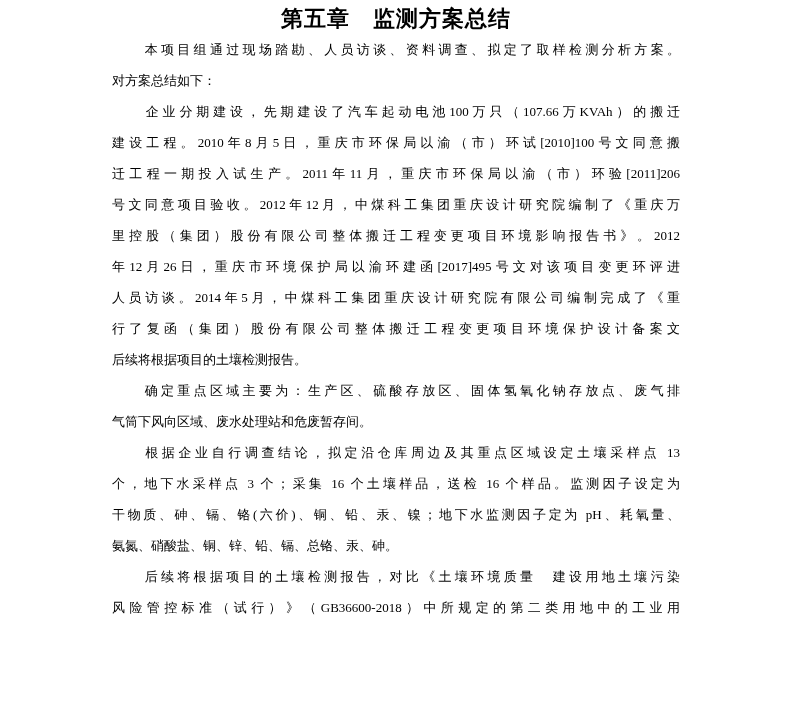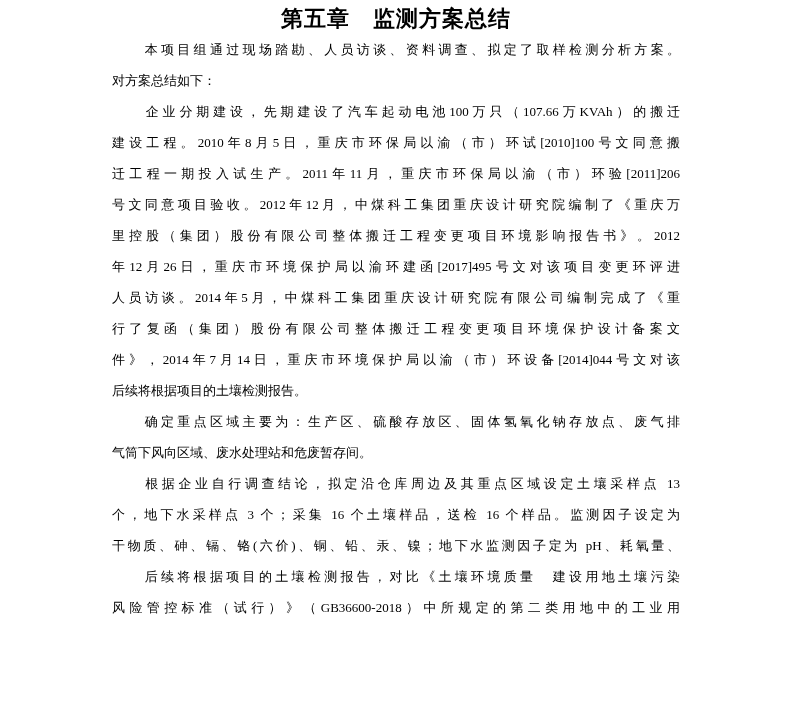--- a/index.html
+++ b/index.html
@@ -61,30 +61,30 @@
       </div>
       <div class="para">
         <div class="line">　　企业分期建设，先期建设了汽车起动电池100万只（107.66万KVAh）的搬迁</div>
         <div class="line">建设工程。2010年8月5日，重庆市环保局以渝（市）环试[2010]100号文同意搬</div>
         <div class="line">迁工程一期投入试生产。2011年11月，重庆市环保局以渝（市）环验[2011]206</div>
         <div class="line">号文同意项目验收。2012年12月，中煤科工集团重庆设计研究院编制了《重庆万</div>
         <div class="line">里控股（集团）股份有限公司整体搬迁工程变更项目环境影响报告书》。2012</div>
         <div class="line">年12月26日，重庆市环境保护局以渝环建函[2017]495号文对该项目变更环评进</div>
         <div class="line">人员访谈。2014年5月，中煤科工集团重庆设计研究院有限公司编制完成了《重</div>
         <div class="line">行了复函（集团）股份有限公司整体搬迁工程变更项目环境保护设计备案文</div>
-        <div class="line">件》，2014年7月14日，重庆市环境保护局以渝（市）环设备[2014]044号文对该</div>
         <div class="line para-end">后续将根据项目的土壤检测报告。</div>
       </div>
       <div class="para">
         <div class="line">　　确定重点区域主要为：生产区、硫酸存放区、固体氢氧化钠存放点、废气排</div>
         <div class="line para-end">气筒下风向区域、废水处理站和危废暂存间。</div>
       </div>
       <div class="para">
         <div class="line">　　根据企业自行调查结论，拟定沿仓库周边及其重点区域设定土壤采样点 13</div>
         <div class="line">个，地下水采样点 3 个；采集 16 个土壤样品，送检 16 个样品。监测因子设定为</div>
         <div class="line">干物质、砷、镉、铬(六价)、铜、铅、汞、镍；地下水监测因子定为 pH、耗氧量、</div>
+        <div class="line para-end">氨氮、硝酸盐、铜、锌、铅、镉、总铬、汞、砷。</div>
       </div>
       <div class="para">
         <div class="line">　　后续将根据项目的土壤检测报告，对比《土壤环境质量　建设用地土壤污染</div>
         <div class="line">风险管控标准（试行）》（GB36600-2018）中所规定的第二类用地中的工业用</div>
       </div>
     </div>
 </div>
 
 </body></html>

